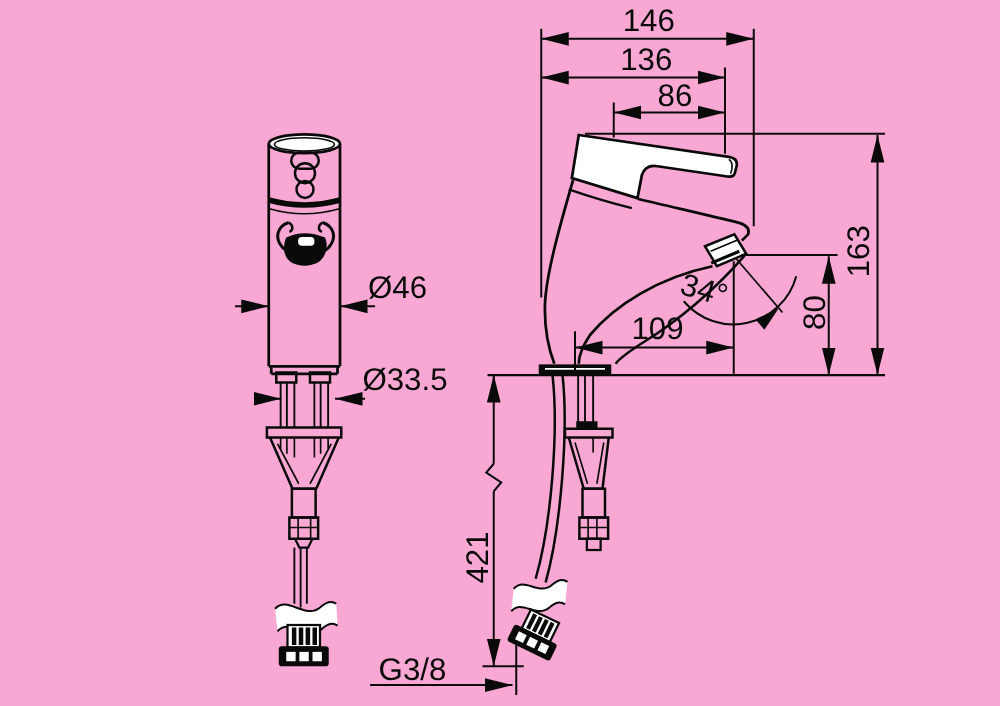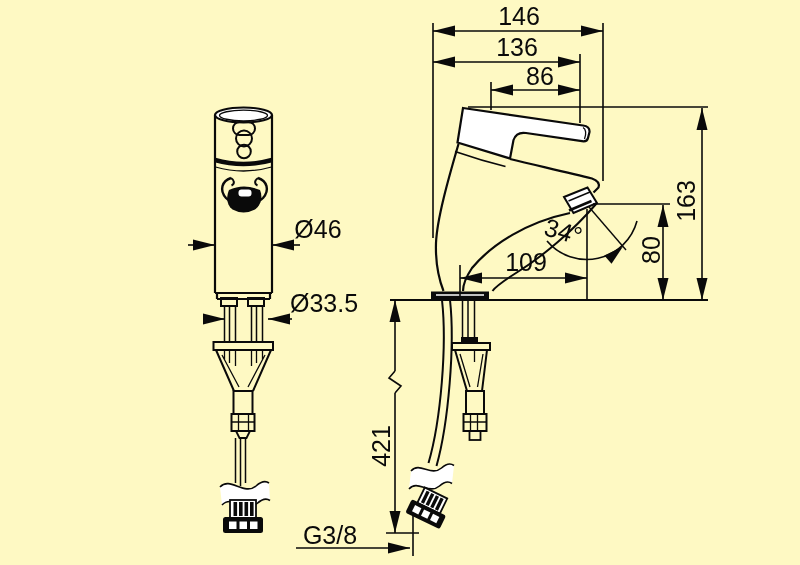--- a/index.html
+++ b/index.html
@@ -1,16 +1,16 @@
 <!DOCTYPE html>
 <html><head>
 <meta charset="utf-8">
 <style>
   html,body{margin:0;padding:0;background:#fff;}
-  .stage{width:800px;height:565px;background:#fef9c3;position:relative;overflow:hidden;}
+  .stage{width:800px;height:565px;background:#f9a8d4;position:relative;overflow:hidden;}
   svg{display:block;}
   text{font-family:"Liberation Sans","DejaVu Sans",sans-serif;font-size:25px;fill:#0a0a0a;}
   .ln{stroke:#0a0a0a;fill:none;}
   .dim{stroke-width:1.6;}
   .thin{stroke-width:1.3;}
   .out{stroke-width:2.2;}
   .mid{stroke-width:1.8;}
   .wfill{fill:#fff;}
   .bfill{fill:#0a0a0a;stroke:none;}
 </style>

